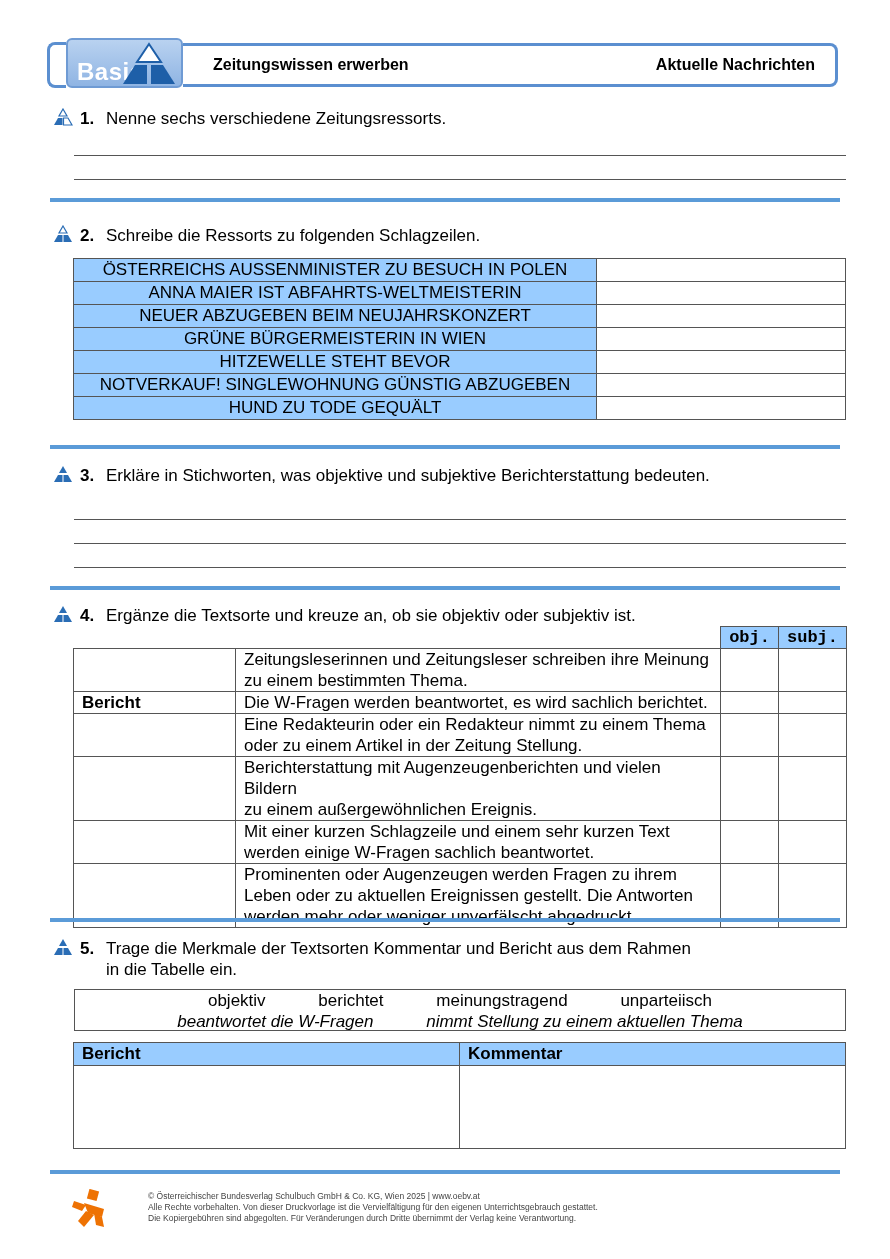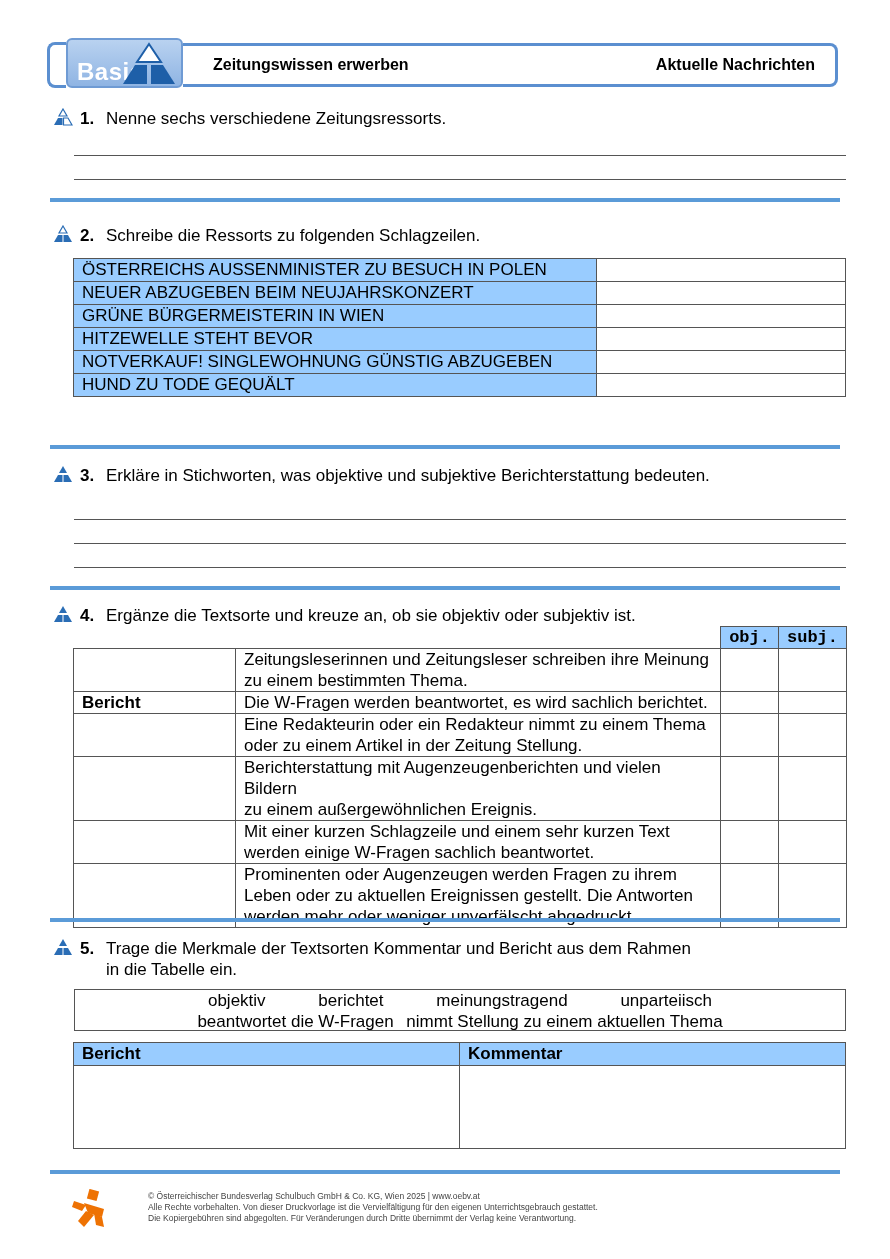--- a/index.html
+++ b/index.html
@@ -17,26 +17,26 @@
   
   .task { font-size:17px; }
   .task .num { font-weight:bold; position:absolute; left:80px; }
   .task .txt { position:absolute; left:106px; white-space:nowrap; }
   .task-icon { position:absolute; left:53px; }
   .line { position:absolute; left:74px; width:772px; height:0; border-top:1.5px solid #555; }
   .sep { position:absolute; left:50px; width:790px; height:4px; background:#5b9bd8; }
   table { border-collapse:collapse; position:absolute; font-size:17px; }
   td, th { border:1.5px solid #555; padding:0 8px; }
   .blue { background:#99ccff; }
-  .t2 td { height:22px; line-height:22px; }
+  .t2 td { height:22px; line-height:22px;text-align:center; }
   .t4 td { vertical-align:top; line-height:21px; padding-top:0; padding-bottom:0; }
   .t4 .hdr td { font-weight:bold; text-align:center;font-family:Liberation Mono, monospace; }
   .frame { position:absolute; left:74px; top:989px; width:770px; height:40px; border:1.5px solid #555; text-align:center; font-size:17px; line-height:21px; }
   .frame .row1 span { display:inline-block; margin:0 24px; }
-  .frame .row2 span { display:inline-block; margin:0 4px; }
+  .frame .row2 span { display:inline-block; margin:0 24px;font-style:italic; }
   .t5 th { text-align:left; font-weight:bold; height:22px; line-height:22px; }
   .footer-text { left:148px; top:1191px; font-size:8.5px; color:#444; line-height:11px; }
   .footer-right { left:679px; top:1276px; font-size:15px; font-weight:bold; color:#333; }
 </style>
 </head>
 <body>
 
 <div class="abs hdr-bracket"></div>
 <div class="abs hdr-box"></div>
 <div class="abs logo">
@@ -69,20 +69,24 @@
     <polygon points="5,10 9.5,10 9.5,17 1,17" fill="#2a6db5"></polygon>
     <polygon points="10.5,10 15,10 19,17 10.5,17" fill="#2a6db5"></polygon>
   </svg>
   <span class="num">2.</span>
   <span class="txt">Schreibe die Ressorts zu folgenden Schlagzeilen.</span>
 </div>
 <table class="t2" style="left:73px;top:258px;width:773px;">
   <tbody>
       <tr>
         <td class="blue" style="width:506px">ÖSTERREICHS AUSSENMINISTER ZU BESUCH IN POLEN</td>
+        <td></td>
+      </tr>
+  <tr>
+        <td class="blue">ANNA MAIER IST ABFAHRTS-WELTMEISTERIN</td>
         <td></td>
       </tr>
   <tr>
         <td class="blue">NEUER ABZUGEBEN BEIM NEUJAHRSKONZERT</td>
         <td></td>
       </tr>
   <tr>
         <td class="blue">GRÜNE BÜRGERMEISTERIN IN WIEN</td>
         <td></td>
       </tr>

